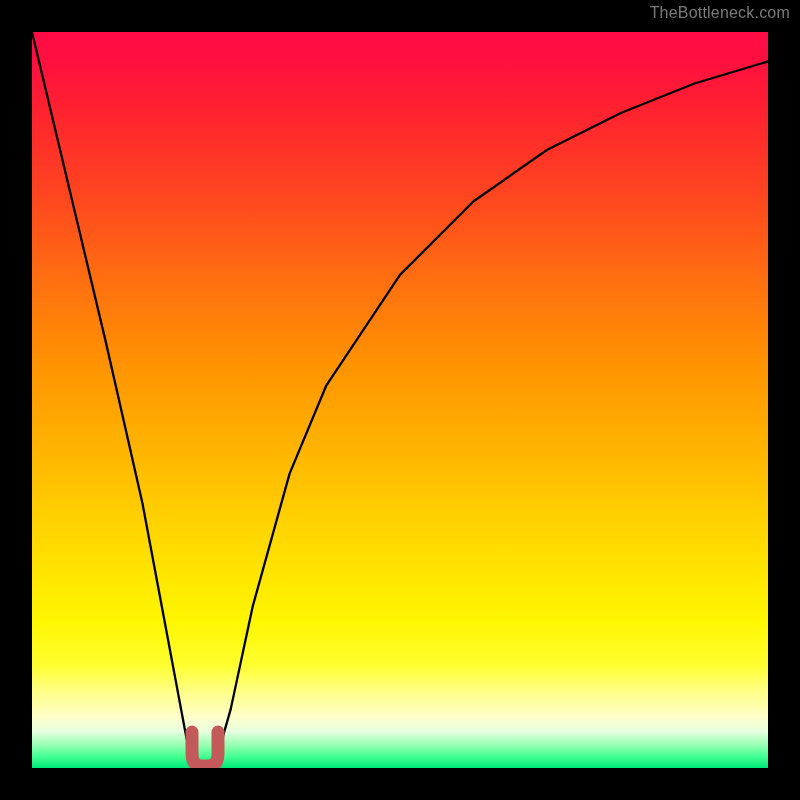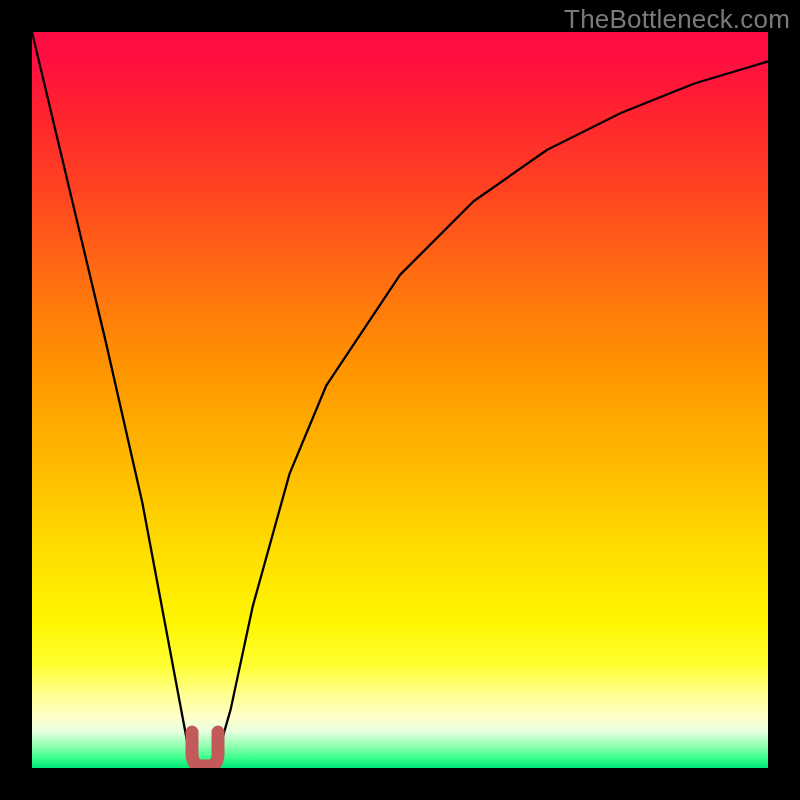--- a/index.html
+++ b/index.html
@@ -43,21 +43,21 @@
       #90ffb0 97%,
       #40ff90 98.5%,
       #00e878 100%
     );
   }
   .watermark {
     position: absolute;
     top: 4px;
     right: 10px;
     color: #7a7a7a;
-    font-size: 26px;
+    font-size: 16px;
     letter-spacing: 0.2px;
     font-weight: 400;
     user-select: none;
     text-align: center;
   }
   svg.curve {
     position: absolute;
     left: 0;
     top: 0;
     width: 736px;

